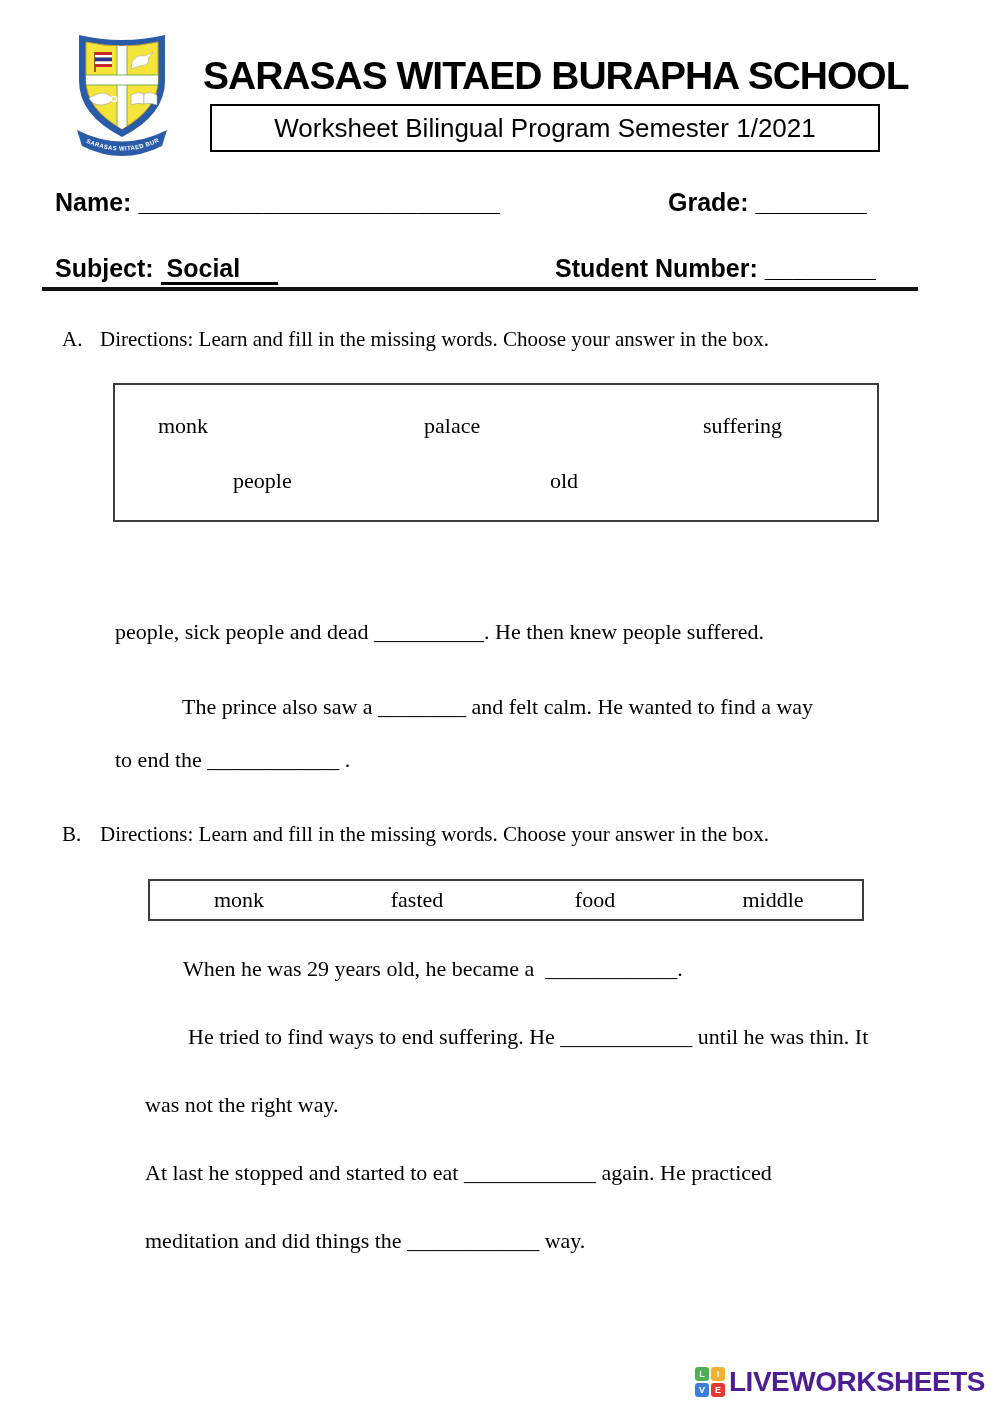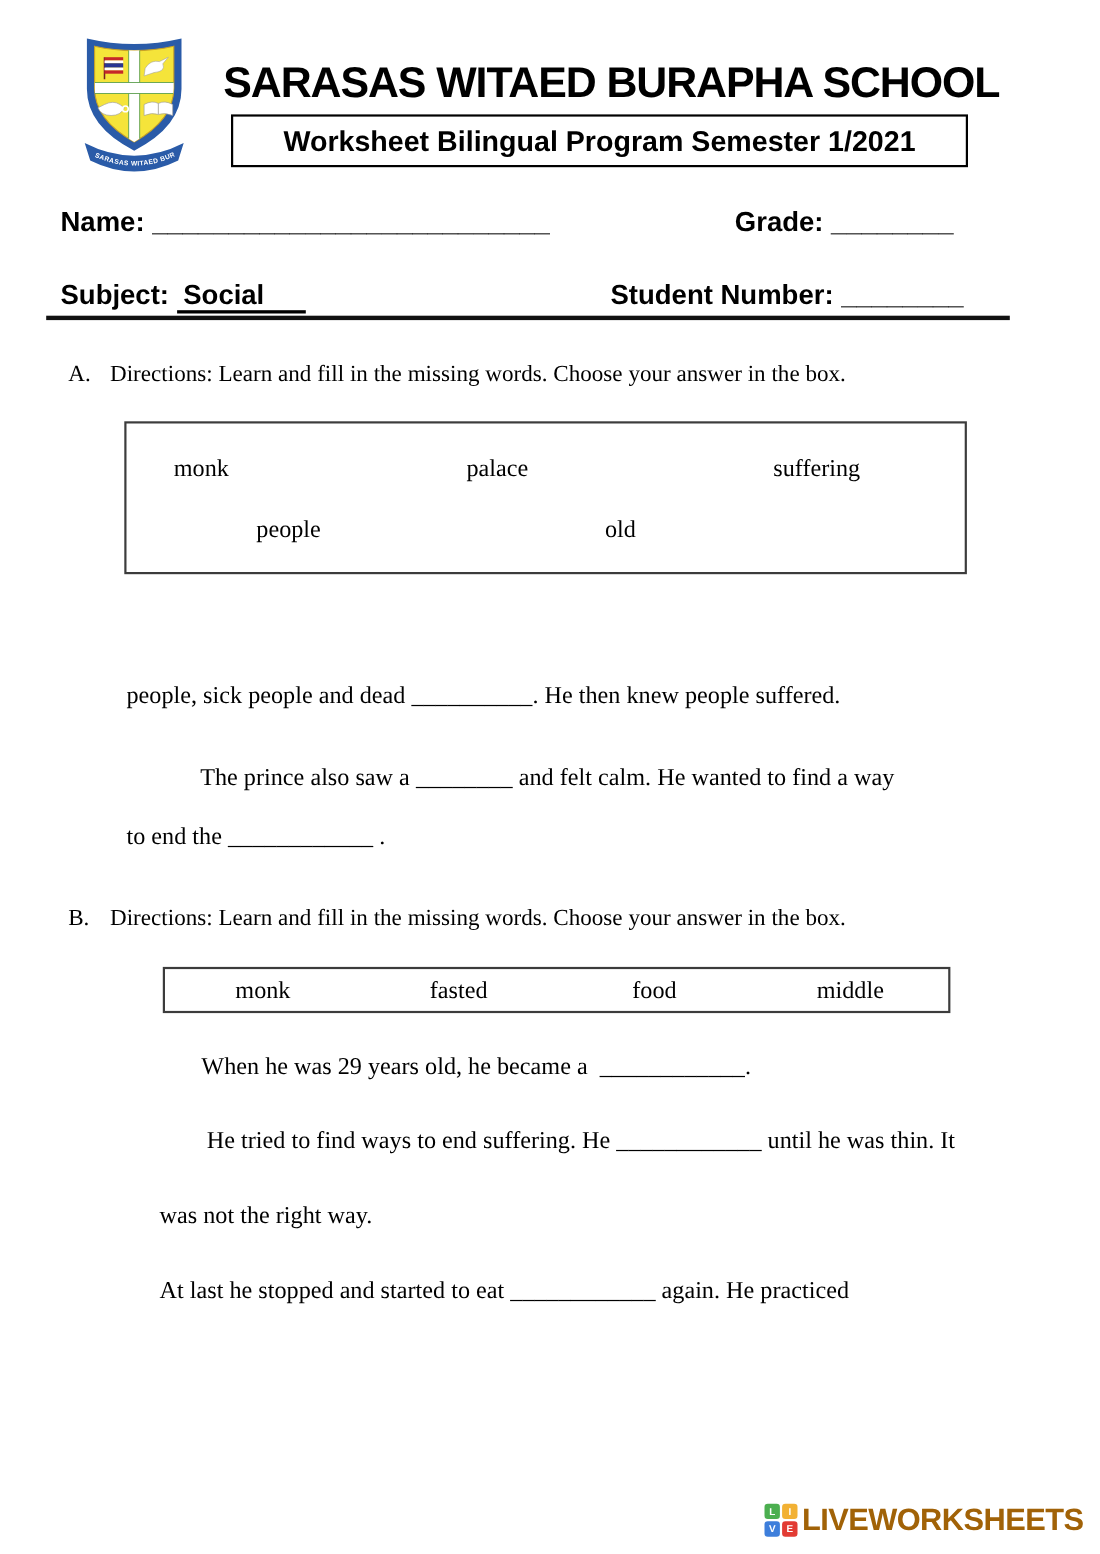--- a/index.html
+++ b/index.html
@@ -5,21 +5,21 @@
   html,body{margin:0;padding:0;background:#ffffff;}
   .page{position:relative;width:1000px;height:1413px;background:#fff;overflow:hidden;
         font-family:"Liberation Sans",sans-serif;color:#000;}
 
   
   .crest{position:absolute;left:72px;top:26px;width:100px;height:138px;}
   .school-name{position:absolute;left:203px;top:54px;width:690px;
       font-size:39px;font-weight:bold;letter-spacing:-1px;white-space:nowrap;}
   .subtitle-box{position:absolute;left:210px;top:104px;width:666px;height:44px;
       border:2px solid #000;display:flex;align-items:center;justify-content:center;}
-  .subtitle-box span{font-size:26px;font-weight:bold;white-space:nowrap;}
+  .subtitle-box span{font-size:26px;font-weight:normal;white-space:nowrap;}
 
   
   .info{position:absolute;font-size:25px;font-weight:bold;white-space:pre;}
   .i-name{left:55px;top:188px;}
   .i-grade{left:668px;top:188px;}
   .i-subject{left:55px;top:254px;}
   .i-stnum{left:555px;top:254px;}
   .uline{font-weight:bold;letter-spacing:0;}
   .subject-val{border-bottom:3px solid #000;padding:0 38px 0 6px;}
   .rule{position:absolute;left:42px;top:287px;width:876px;height:4px;background:#111;}
@@ -59,21 +59,21 @@
   
   .lw{position:absolute;left:695px;top:1366px;display:flex;align-items:center;cursor:pointer;}
   .lw-squares{display:grid;grid-template-columns:14px 14px;grid-template-rows:14px 14px;
       gap:2px;margin-right:4px;}
   .lw-sq{border-radius:3px;display:flex;align-items:center;justify-content:center;
       color:#fff;font-size:9px;font-weight:bold;line-height:1;}
   .sq-l{background:#4caf50;}
   .sq-i{background:#f2b134;}
   .sq-v{background:#3d7edb;}
   .sq-e{background:#e23b33;}
-  .lw-text{font-size:28px;font-weight:bold;color:#a16207;letter-spacing:-0.5px;white-space:nowrap;}
+  .lw-text{font-size:28px;font-weight:bold;color:#4c1d95;letter-spacing:-0.5px;white-space:nowrap;}
 </style>
 </head>
 <body>
 
 <div class="page">
 
   <svg class="crest" viewBox="0 0 100 138">
     <defs>
       <clipPath id="innerShield">
         <path d="M14 16 Q50 24 86 16 L86 54 Q86 83 50 103 Q14 83 14 54 Z"></path>
@@ -154,20 +154,21 @@
     <span class="w">monk</span>
     <span class="w">fasted</span>
     <span class="w">food</span>
     <span class="w">middle</span>
   </div>
 
   <div class="line serif b-0">When he was 29 years old, he became a &nbsp;____________.</div>
   <div class="line serif b-1">He tried to find ways to end suffering. He ____________ until he was thin. It</div>
   <div class="line serif b-2">was not the right way.</div>
   <div class="line serif b-3">At last he stopped and started to eat ____________ again. He practiced</div>
+  <div class="line serif b-4">meditation and did things the ____________ way.</div>
 
   <div class="lw">
     <div class="lw-squares">
       <span class="lw-sq sq-l">L</span>
       <span class="lw-sq sq-i">I</span>
       <span class="lw-sq sq-v">V</span>
       <span class="lw-sq sq-e">E</span>
     </div>
     <span class="lw-text">LIVEWORKSHEETS</span>
   </div>

